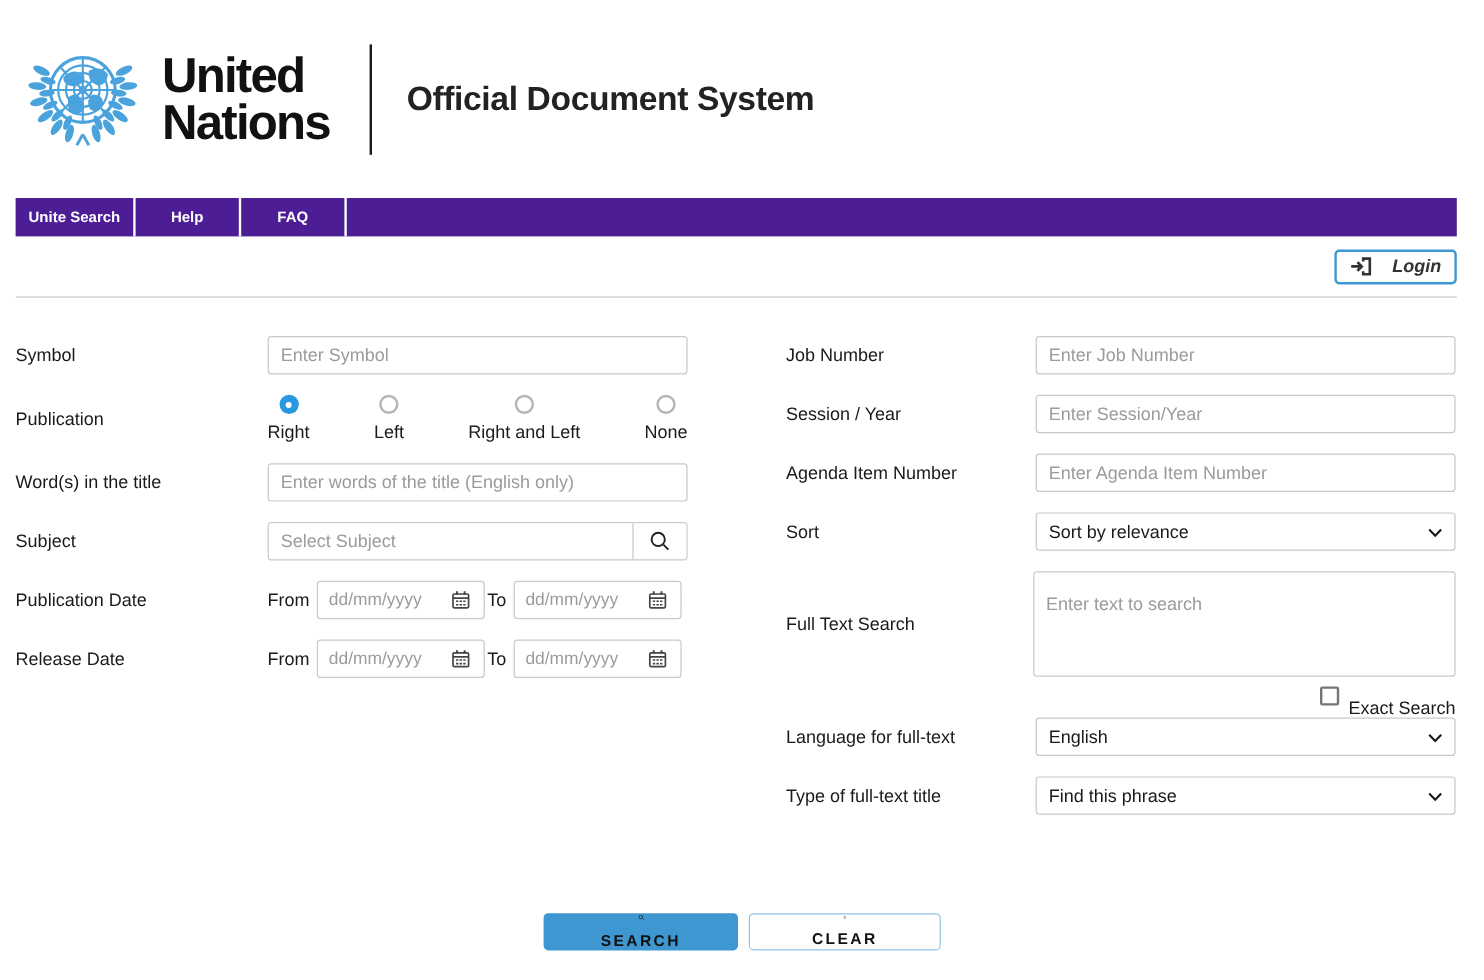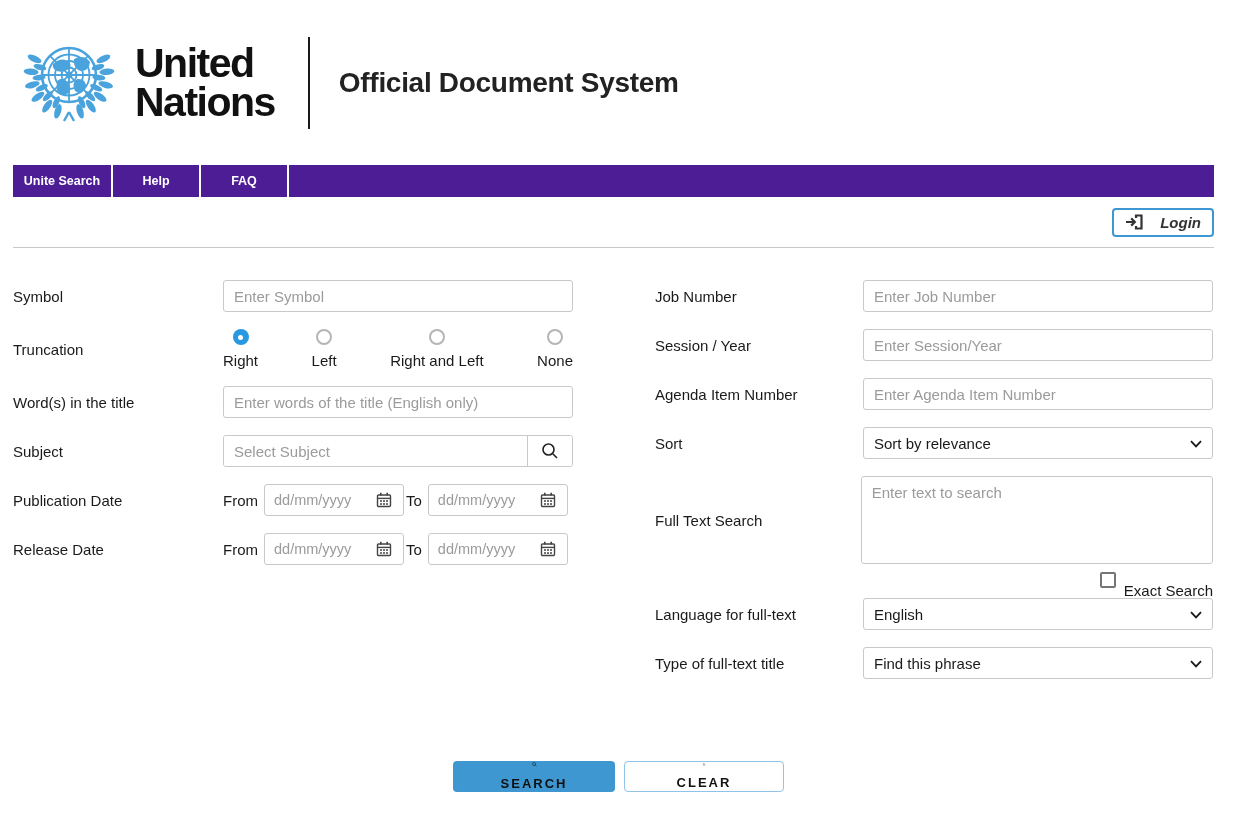--- a/index.html
+++ b/index.html
@@ -78,21 +78,21 @@
   .dwrap .cal { position:absolute; right:8px; top:8px; pointer-events:none; }
 
   
   .sel { position:relative; width:350px; height:32px; border:1px solid #c9c9c9;
          border-radius:3px; background:#fff; display:flex; align-items:center;
          padding:0 30px 0 10px; font-size:15px; cursor:pointer; }
   .sel .chev { position:absolute; right:10px; top:12px; }
 
   
   textarea.tarea { width:356px; height:88px; border:1px solid #c9c9c9; border-radius:3px;
-                   padding:7px 10px; font-size:15px; resize:none;
+                   padding:18px 10px; font-size:15px; resize:none;
                    font-family:"Liberation Sans",sans-serif; }
   .frow.tarea-row { margin-bottom:6px; align-items:center; }
   .exact-row { display:flex; justify-content:flex-end; align-items:center; gap:8px;
                margin-bottom:8px; height:20px; }
   .cbox { width:16px; height:16px; border:2px solid #757575; border-radius:2px;
           background:#fff; cursor:pointer; }
   .cbox-label { font-size:15px;margin-top:20px; }
 
   
   .actions { display:flex; justify-content:center; gap:9px; margin-top:65px; }
@@ -181,21 +181,21 @@
 <main class="form">
 
   <div class="col-left">
 
     <div class="frow">
       <span class="flabel">Symbol</span>
       <input class="tin" type="text" placeholder="Enter Symbol" style="">
     </div>
 
     <div class="frow slim">
-      <span class="flabel">Truncation</span>
+      <span class="flabel">Publication</span>
       <div class="radios">
         <span class="ritem">
           <span class="rdot on"></span>
           <span class="rtext">Right</span>
         </span>
         <span class="ritem">
           <span class="rdot"></span>
           <span class="rtext">Left</span>
         </span>
         <span class="ritem">

